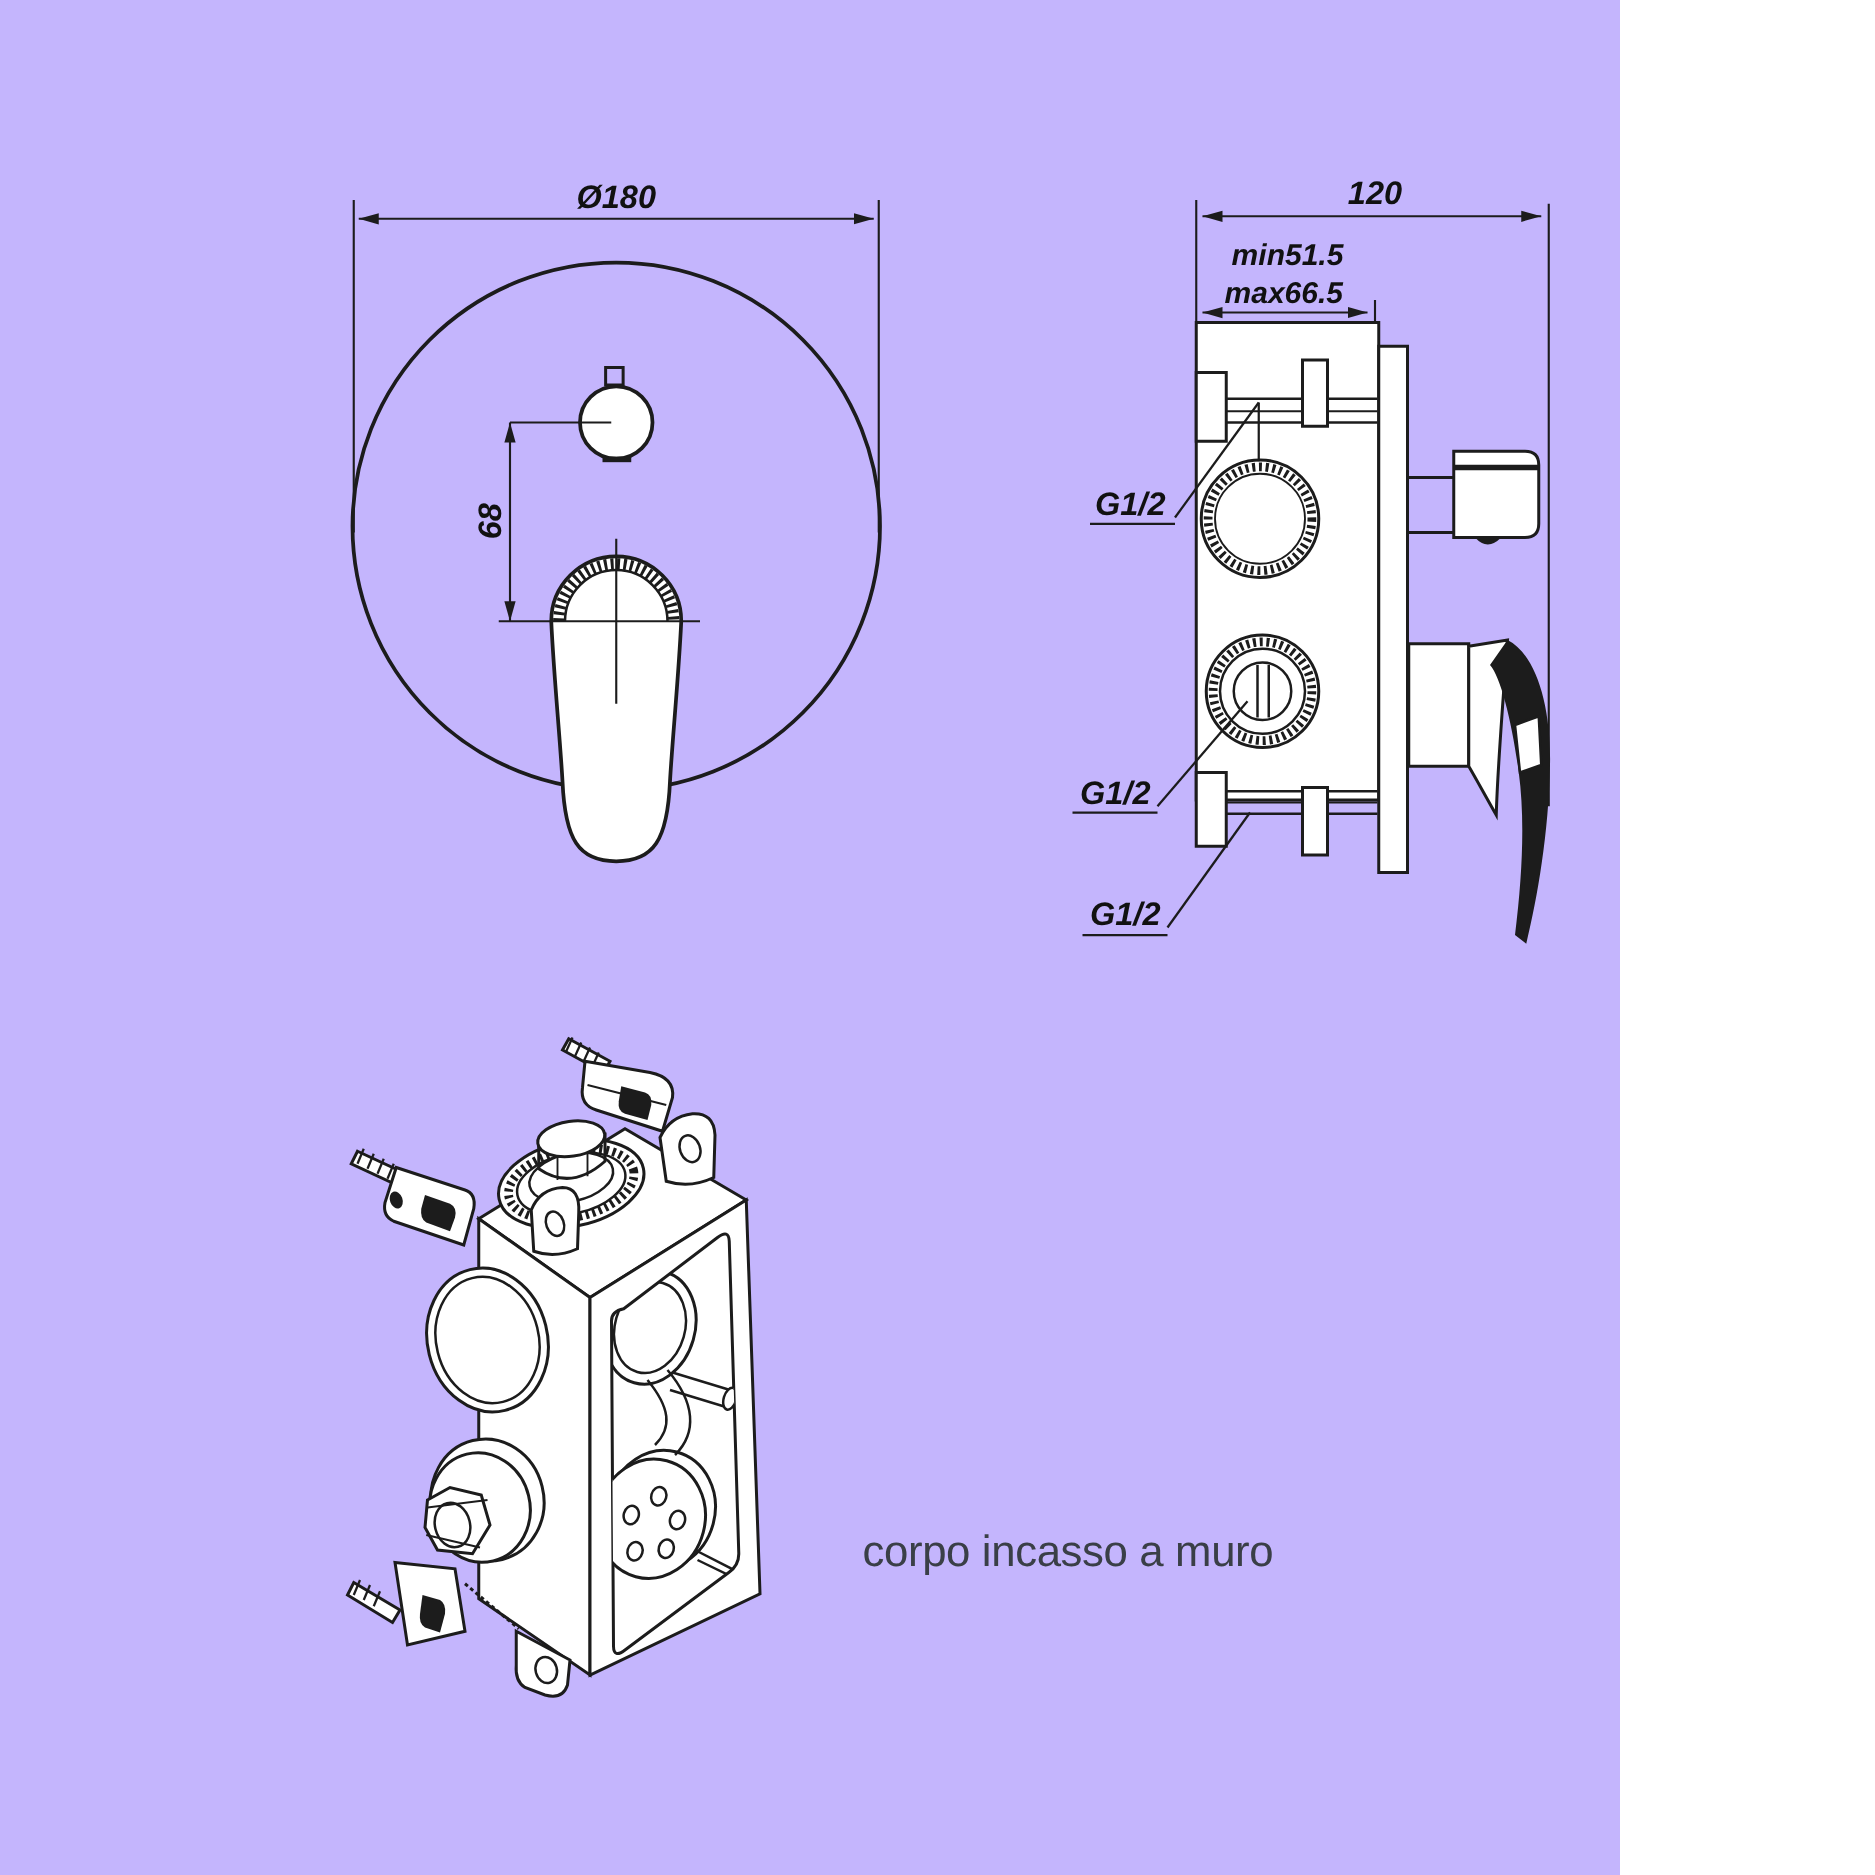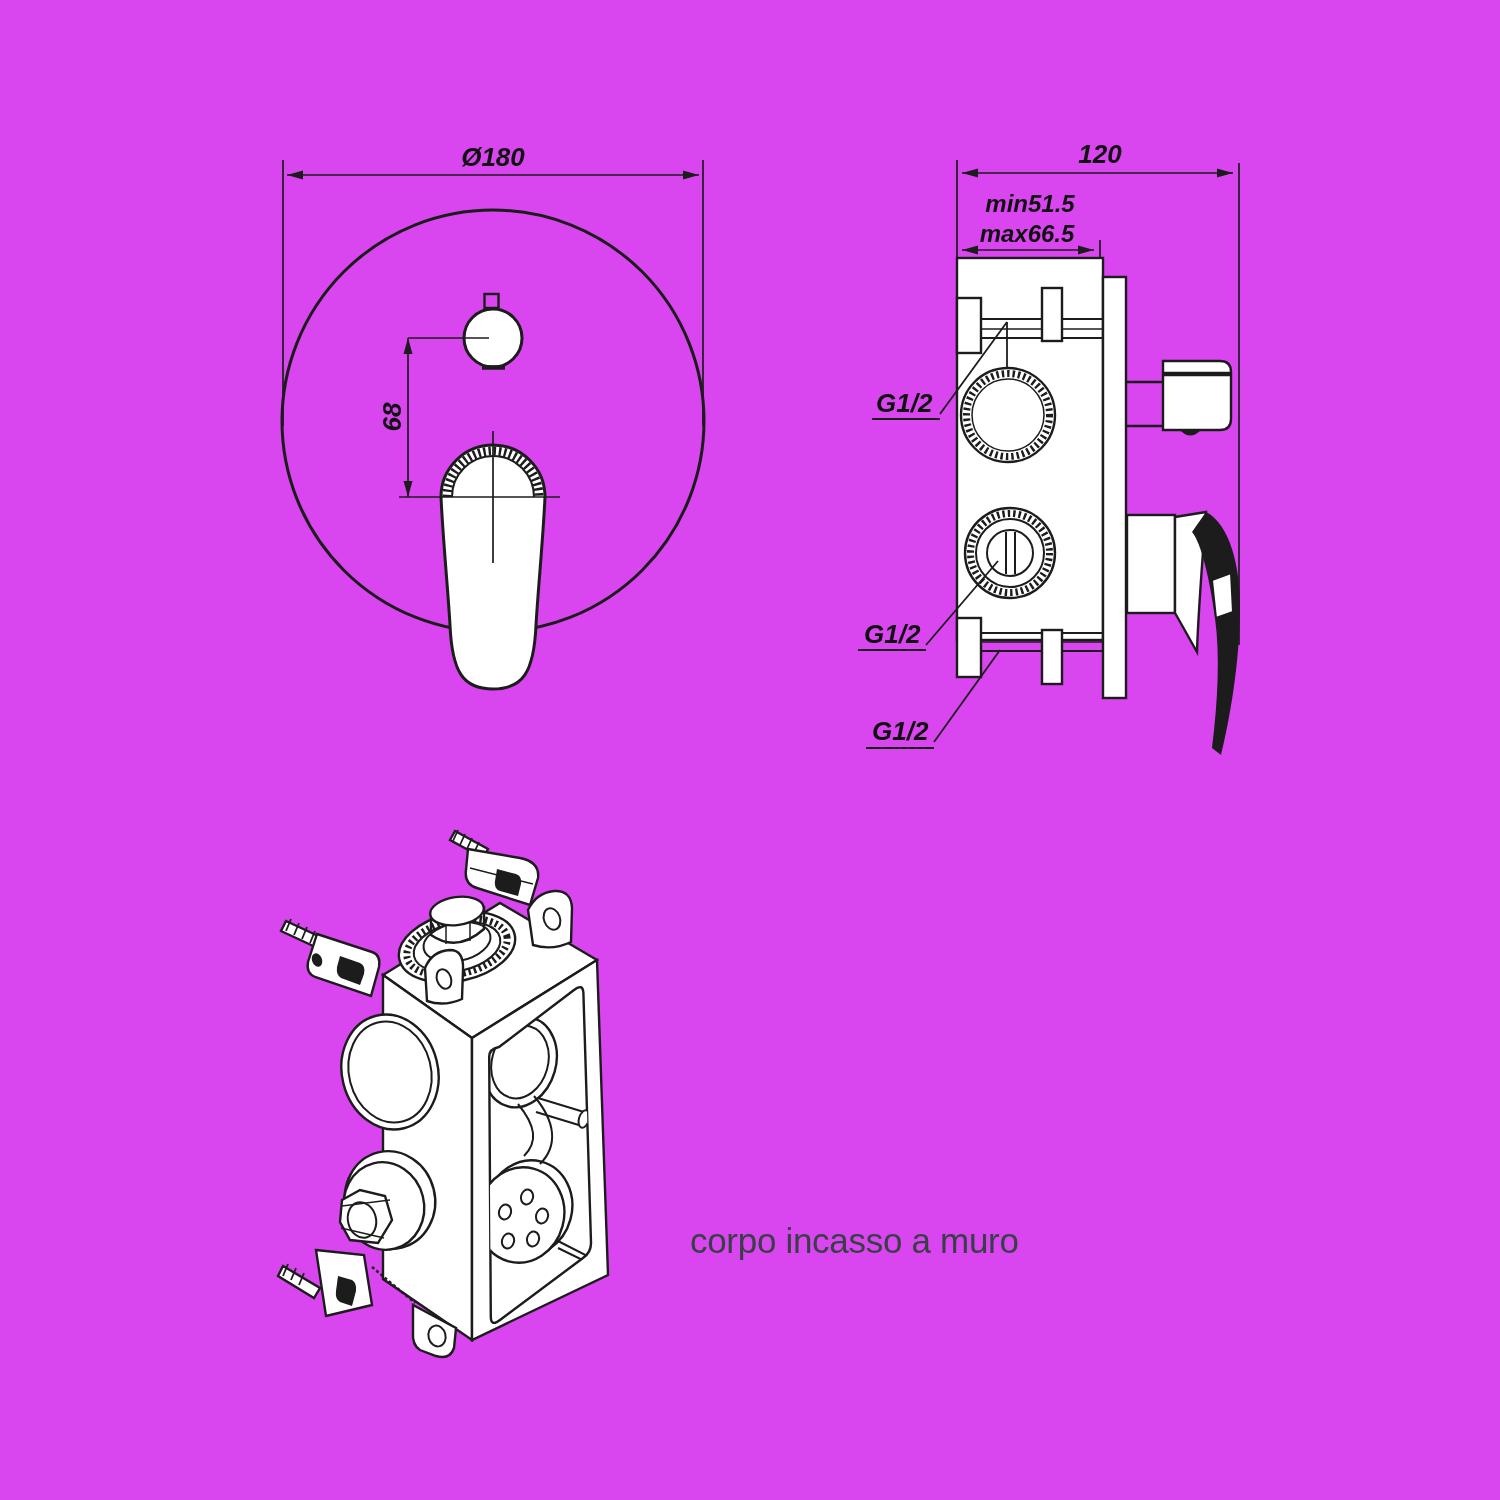--- a/index.html
+++ b/index.html
@@ -1,16 +1,16 @@
 <!DOCTYPE html>
 <html><head>
 <meta charset="utf-8">
 <style>
   html,body{margin:0;padding:0;background:#fff;}
-  .canvas{position:relative;width:1500px;height:1500px;background:#d946ef;overflow:hidden;}
+  .canvas{position:relative;width:1296px;height:1500px;background:#c4b5fd;overflow:hidden;}
   svg{display:block;}
   .ln{stroke:#1c1c1c;fill:none;stroke-width:2.4;}
   .ln3{stroke:#1c1c1c;fill:none;stroke-width:3;}
   .ln2{stroke:#1c1c1c;fill:none;stroke-width:2;}
   .thin{stroke:#1c1c1c;fill:none;stroke-width:1.5;}
   .dim{stroke:#1c1c1c;fill:none;stroke-width:1.7;}
   .wf{fill:#ffffff;}
   .dk{fill:#1c1c1c;stroke:none;}
   .hatchring{stroke:#1c1c1c;fill:none;stroke-width:7;stroke-dasharray:2.4 3;}
   .hatcharc{stroke:#1c1c1c;fill:none;stroke-width:9;stroke-dasharray:2.4 2.8;}

